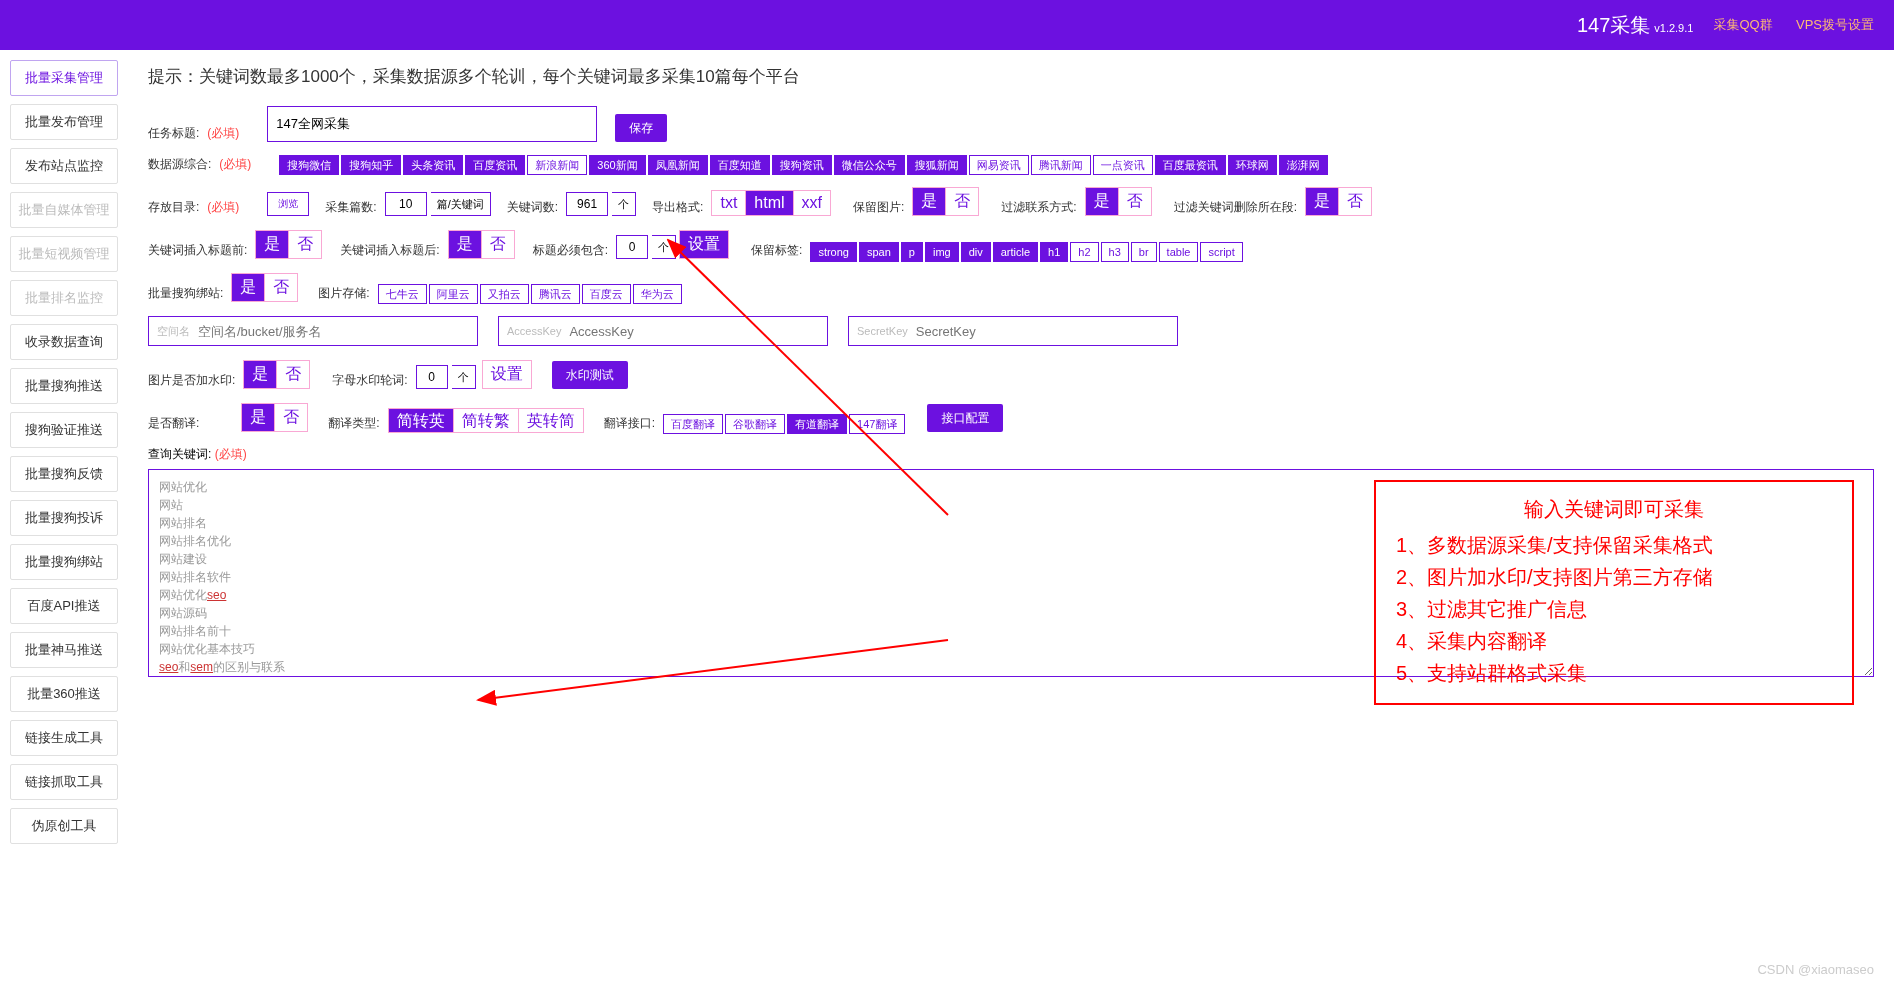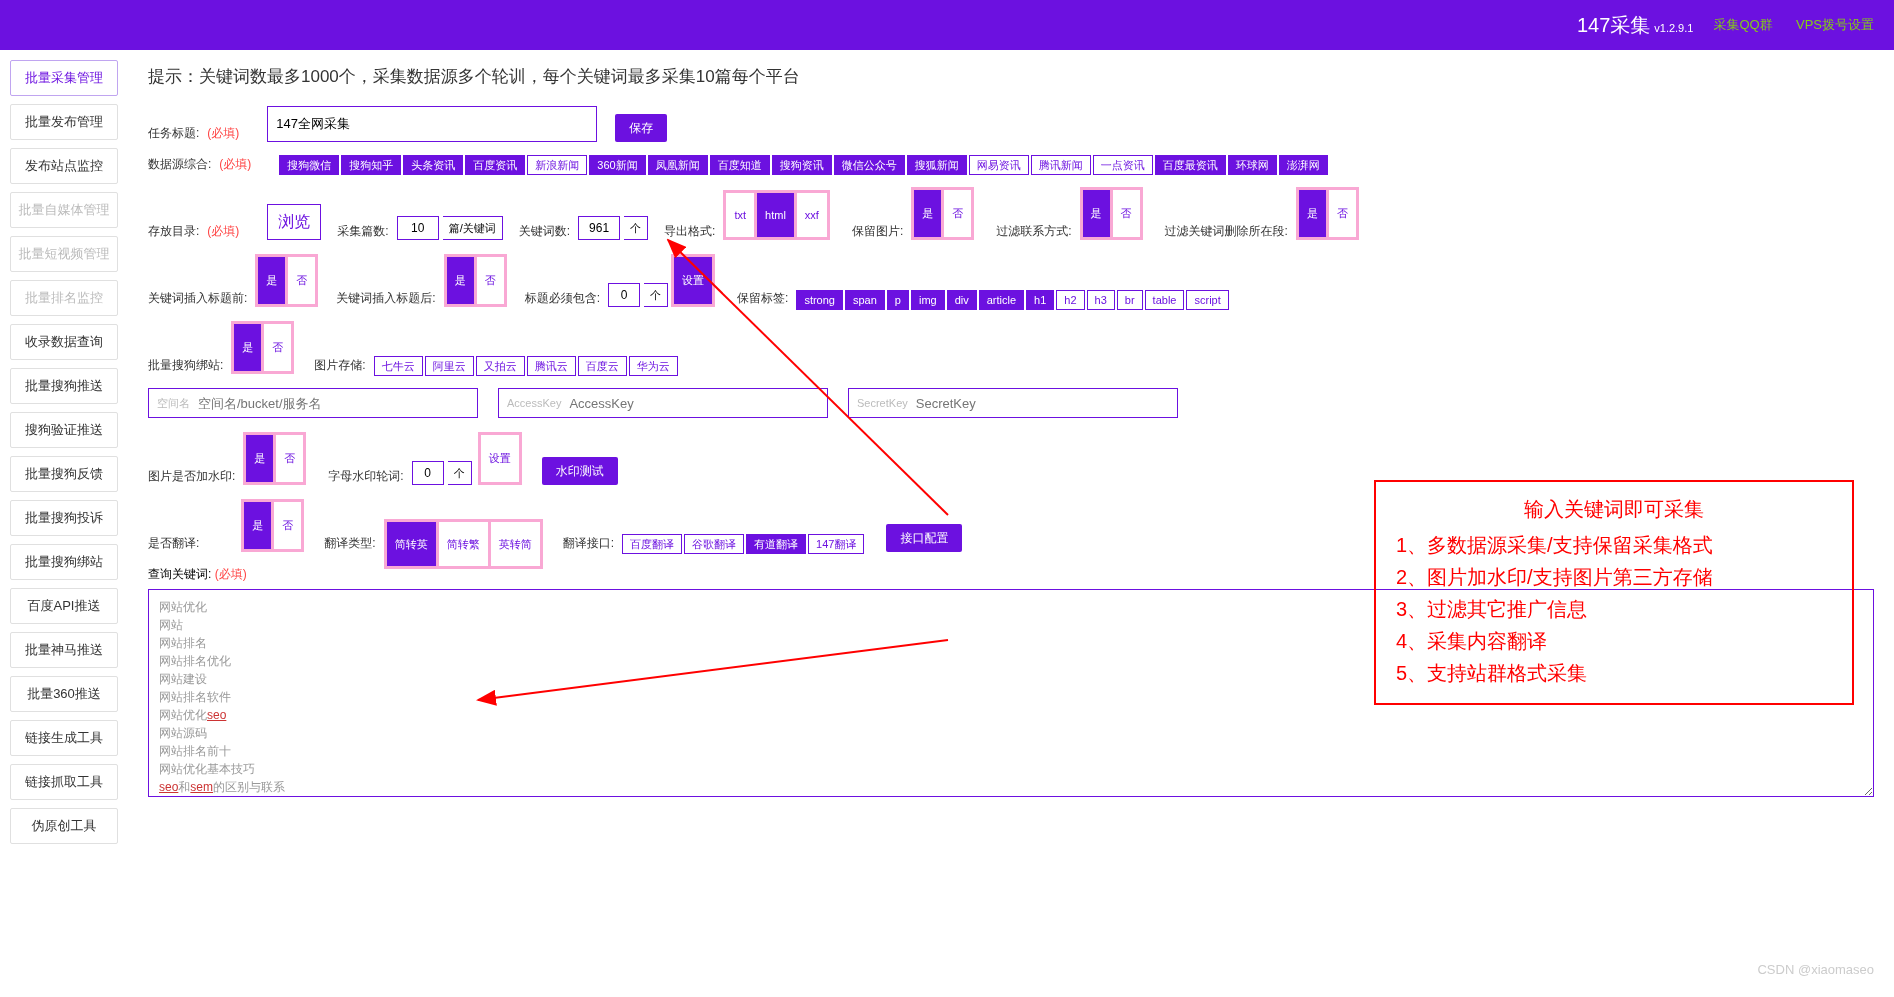--- a/index.html
+++ b/index.html
@@ -1,43 +1,43 @@
 <!DOCTYPE html>
 <html><head>
 <meta charset="utf-8">
 <style>
 * { box-sizing: border-box; margin: 0; padding: 0; }
 body { font-family: "Microsoft YaHei", Arial, sans-serif; font-size: 12px; background: #fff; }
 .header { background: #6c11e0; color: #fff; height: 50px; display: flex; align-items: center; padding: 0 20px; justify-content: flex-end; }
 .header-left { font-size: 20px; font-weight: 500; }
 .header-left span.ver { font-size: 11px; margin-left: 4px; }
-.header-right a { color: #84cc16; text-decoration: none; margin-left: 20px; font-size: 13px; }
+.header-right a { color: #fdba74; text-decoration: none; margin-left: 20px; font-size: 13px; }
 .container { display: flex; }
 .sidebar { width: 128px; padding: 10px; background: #fff; }
 .sidebar-item { display: block; width: 100%; border: 1px solid #e0e0e0; background: #fff; color: #333; padding: 8px 4px; margin-bottom: 8px; font-size: 13px; text-align: center; cursor: pointer; border-radius: 2px; }
 .sidebar-item.active { color: #6c11e0; border-color: #c0a5f0; }
 .sidebar-item.disabled { color: #bbb; }
 .main { flex: 1; padding: 15px 20px; position: relative; }
 .hint { font-size: 17px; color: #333; margin-bottom: 18px; }
 .row { display: flex; align-items: flex-end; margin-bottom: 14px; flex-wrap: wrap; gap: 6px 4px; }
 .label { font-size: 12px; color: #333; margin-right: 4px; white-space: nowrap; }
 .req { color: #f44; }
 .text-input { border: 1px solid #6c11e0; padding: 4px 8px; font-size: 13px; height: 36px; }
 .title-input { width: 330px; }
 .btn { background: #6c11e0; color: #fff; border: none; padding: 5px 14px; font-size: 12px; cursor: pointer; border-radius: 2px; height: 28px; }
 .pill-group { display: inline-flex; }
-.pill { border: 3px solid #f9a8d4; padding: 16px 8px; font-size: 11px; cursor: pointer; background: #fff; color: #6c11e0; white-space: nowrap; }
+.pill { border: 1px solid #f9a8d4; padding: 3px 8px; font-size: 16px; cursor: pointer; background: #fff; color: #6c11e0; white-space: nowrap; }
 .pill.selected { background: #6c11e0; color: #fff; }
 .pill + .pill { border-left: none; }
 .source-pill { border: 1px solid #6c11e0; padding: 3px 7px; font-size: 11px; cursor: pointer; margin-right: 2px; white-space: nowrap; }
 .source-pill.on { background: #6c11e0; color: #fff; }
 .source-pill.off { background: #fff; color: #6c11e0; }
 .small-input { border: 1px solid #6c11e0; padding: 3px 6px; width: 42px; height: 24px; font-size: 12px; text-align: center; }
 .suffix { border: 1px solid #6c11e0; border-left: none; padding: 3px 6px; height: 24px; font-size: 11px; display: inline-flex; align-items: center; white-space: nowrap; }
-.browse-btn { border: 1px solid #6c11e0; background: #fff; color: #6c11e0; padding: 3px 10px; font-size: 16px; height: 36px; cursor: pointer; }
+.browse-btn { border: 1px solid #6c11e0; background: #fff; color: #6c11e0; padding: 3px 10px; font-size: 10px; height: 24px; cursor: pointer; }
 .cloud-input { border: 1px solid #6c11e0; padding: 4px 8px; height: 30px; font-size: 13px; width: 330px; display: flex; align-items: center; }
 .cloud-input .ph { color: #bbb; margin-right: 8px; font-size: 11px; }
 .cloud-input input { border: none; outline: none; flex: 1; font-size: 13px; }
 .section-label { font-size: 12px; margin-bottom: 6px; }
 .keyword-box { border: 1px solid #6c11e0; width: 100%; height: 208px; padding: 8px 10px; font-size: 12px; color: #999; overflow-y: auto; resize: vertical; }
 .kw-line { line-height: 1.5; }
 .kw-line .hl { color: #c33; text-decoration: underline; }
 .overlay-box { position: absolute; right: 40px; top: 430px; width: 480px; border: 2px solid #f00; padding: 14px 20px; background: rgba(255,255,255,0); }
 .overlay-box .t { color: #f00; font-size: 20px; text-align: center; margin-bottom: 6px; }
 .overlay-box .l { color: #f00; font-size: 20px; line-height: 1.6; }

